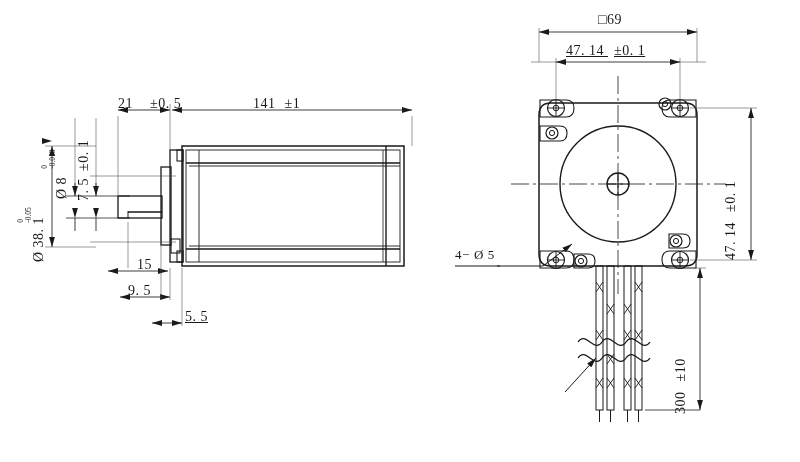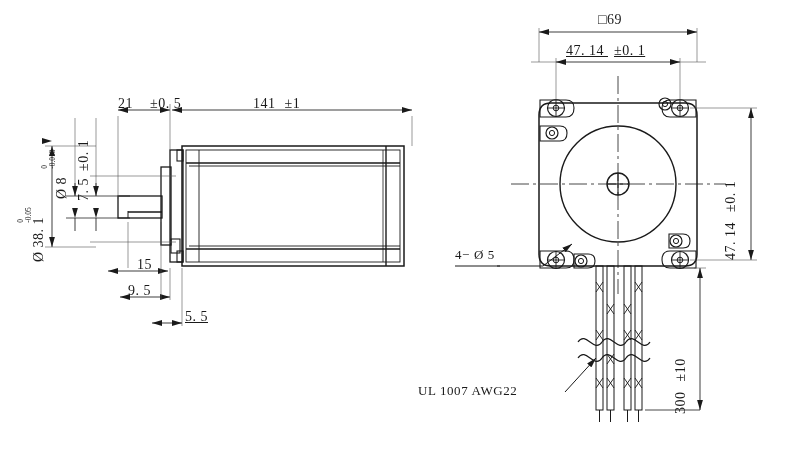--- a/index.html
+++ b/index.html
@@ -313,17 +313,14 @@
 
   <div class="lbl dim vert" style="left:688px; top:400px;">
     <span>300</span>
     <span style="margin-left:6px;">±10</span>
   </div>
 
   <div class="lbl note" style="left:455px; top:248px;">
     <span>4− Ø 5</span>
   </div>
 
-  <div class="lbl note" style="left:418px; top:384px;">
-    <span>UL  1007  AWG22</span>
-  </div>
 
 </div>
 
 </body></html>

